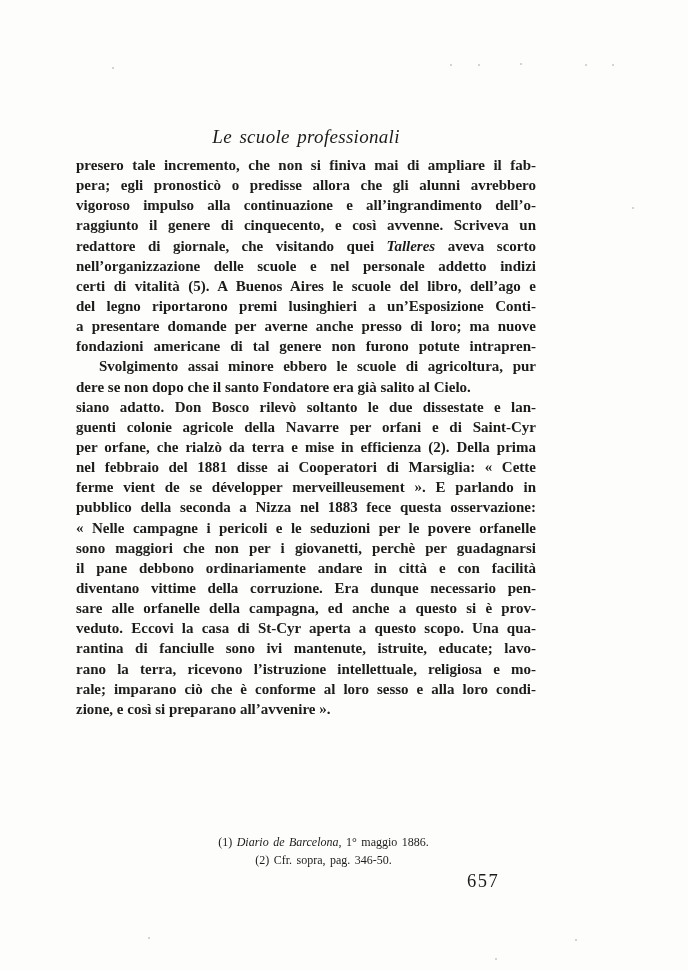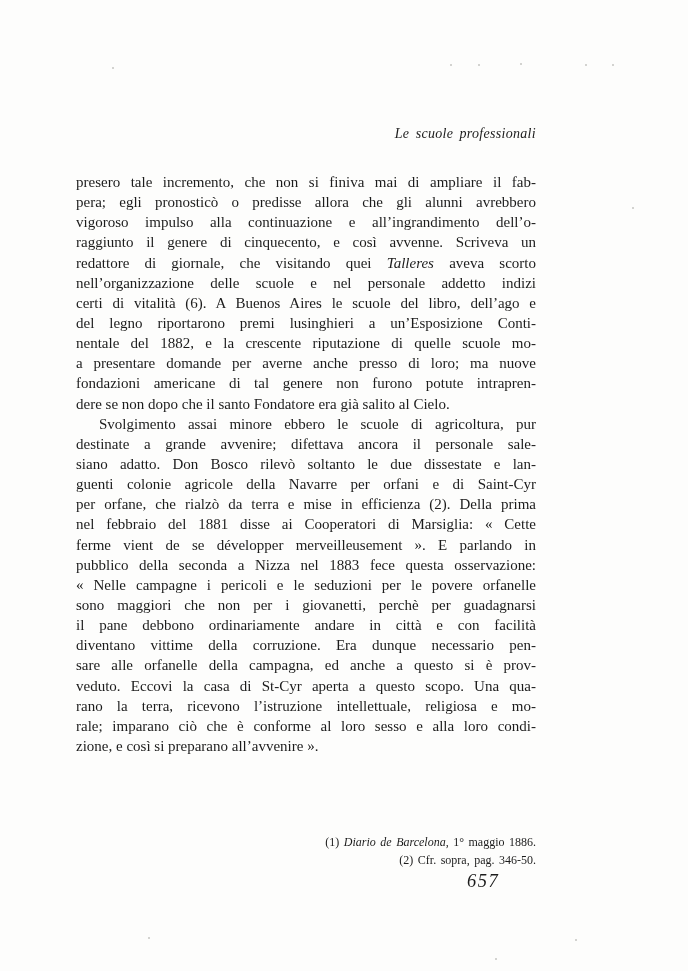--- a/index.html
+++ b/index.html
@@ -14,33 +14,34 @@
     background: var(--paper, #fdfdfc);
     color: var(--ink, #1c1c1c);
     font-family: "Liberation Serif", serif;
     overflow: hidden;
   }
   .running-head {
     position: absolute;
     left: 76px;
     top: 126px;
     width: 460px;
-    text-align: right;
+    text-align: center;
     font-style: italic;
-    font-size: 14px;
+    font-size: 19px;
     letter-spacing: 0.3px;
     word-spacing: 2.5px;
   }
   .body-text {
     position: absolute;
     left: 76px;
-    top: 172px;
+    top: 155px;
     width: 460px;
     font-size: 15px;
     line-height: 20.15px;
+    font-weight: bold;
   }
   .line {
     text-align: justify;
     text-align-last: justify;
     height: 20.15px;
   }
   .line.no-just {
     text-align-last: left;
   }
   .line.indent {
@@ -51,30 +52,29 @@
   }
   .footnotes {
     position: absolute;
     left: 95px;
     top: 834px;
     width: 441px;
     font-size: 12px;
     line-height: 17.5px;
   }
   .fn-line {
-    text-align: right;
+    text-align: center;
     word-spacing: 1.5px;
     margin-left: 16px;
   }
   .page-number {
     position: absolute;
     left: 467px;
     top: 871px;
     font-size: 18.5px;
-    font-style: italic;
     letter-spacing: 1.5px;
   }
   .scan-noise i {
     position: absolute;
     width: 2px;
     height: 1.5px;
     background: #9a9a96;
     opacity: 0.55;
     border-radius: 50%;
   }
@@ -99,40 +99,39 @@
 
   <div class="running-head">Le scuole professionali</div>
 
   <div class="body-text" id="body-text">
       <div class="line"><span>presero tale incremento, che non si finiva mai di ampliare il fab-</span></div>
       <div class="line"><span>pera; egli pronosticò o predisse allora che gli alunni avrebbero</span></div>
       <div class="line"><span>vigoroso impulso alla continuazione e all’ingrandimento dell’o-</span></div>
       <div class="line"><span>raggiunto il genere di cinquecento, e così avvenne. Scriveva un</span></div>
       <div class="line"><span>redattore di giornale, che visitando quei </span><span class="italic">Talleres</span><span> aveva scorto</span></div>
       <div class="line"><span>nell’organizzazione delle scuole e nel personale addetto indizi</span></div>
-      <div class="line"><span>certi di vitalità (6). A Buenos Aires le scuole del libro, dell’ago e</span></div>
+      <div class="line"><span>certi di vitalità (5). A Buenos Aires le scuole del libro, dell’ago e</span></div>
       <div class="line"><span>del legno riportarono premi lusinghieri a un’Esposizione Conti-</span></div>
-      <div class="line"><span>nentale del 1882, e la crescente riputazione di quelle scuole mo-</span></div>
       <div class="line"><span>a presentare domande per averne anche presso di loro; ma nuove</span></div>
       <div class="line"><span>fondazioni americane di tal genere non furono potute intrapren-</span></div>
+      <div class="line indent"><span>Svolgimento assai minore ebbero le scuole di agricoltura, pur</span></div>
       <div class="line no-just"><span>dere se non dopo che il santo Fondatore era già salito al Cielo.</span></div>
-      <div class="line indent"><span>Svolgimento assai minore ebbero le scuole di agricoltura, pur</span></div>
-      <div class="line"><span>destinate a grande avvenire; difettava ancora il personale sale-</span></div>
       <div class="line"><span>siano adatto. Don Bosco rilevò soltanto le due dissestate e lan-</span></div>
       <div class="line"><span>guenti colonie agricole della Navarre per orfani e di Saint-Cyr</span></div>
       <div class="line"><span>per orfane, che rialzò da terra e mise in efficienza (2). Della prima</span></div>
       <div class="line"><span>nel febbraio del 1881 disse ai Cooperatori di Marsiglia: « Cette</span></div>
       <div class="line"><span>ferme vient de se développer merveilleusement ». E parlando in</span></div>
       <div class="line"><span>pubblico della seconda a Nizza nel 1883 fece questa osservazione:</span></div>
       <div class="line"><span>« Nelle campagne i pericoli e le seduzioni per le povere orfanelle</span></div>
       <div class="line"><span>sono maggiori che non per i giovanetti, perchè per guadagnarsi</span></div>
       <div class="line"><span>il pane debbono ordinariamente andare in città e con facilità</span></div>
       <div class="line"><span>diventano vittime della corruzione. Era dunque necessario pen-</span></div>
       <div class="line"><span>sare alle orfanelle della campagna, ed anche a questo si è prov-</span></div>
       <div class="line"><span>veduto. Eccovi la casa di St-Cyr aperta a questo scopo. Una qua-</span></div>
+      <div class="line"><span>rantina di fanciulle sono ivi mantenute, istruite, educate; lavo-</span></div>
       <div class="line"><span>rano la terra, ricevono l’istruzione intellettuale, religiosa e mo-</span></div>
       <div class="line"><span>rale; imparano ciò che è conforme al loro sesso e alla loro condi-</span></div>
       <div class="line no-just"><span>zione, e così si preparano all’avvenire ».</span></div>
     </div>
 
   <div class="footnotes" id="footnotes">
       <div class="fn-line no-just"><span>(1) </span><span class="italic">Diario de Barcelona</span><span>, 1° maggio 1886.</span></div>
       <div class="fn-line no-just"><span>(2) Cfr. sopra, pag. 346-50.</span></div>
     </div>
 

